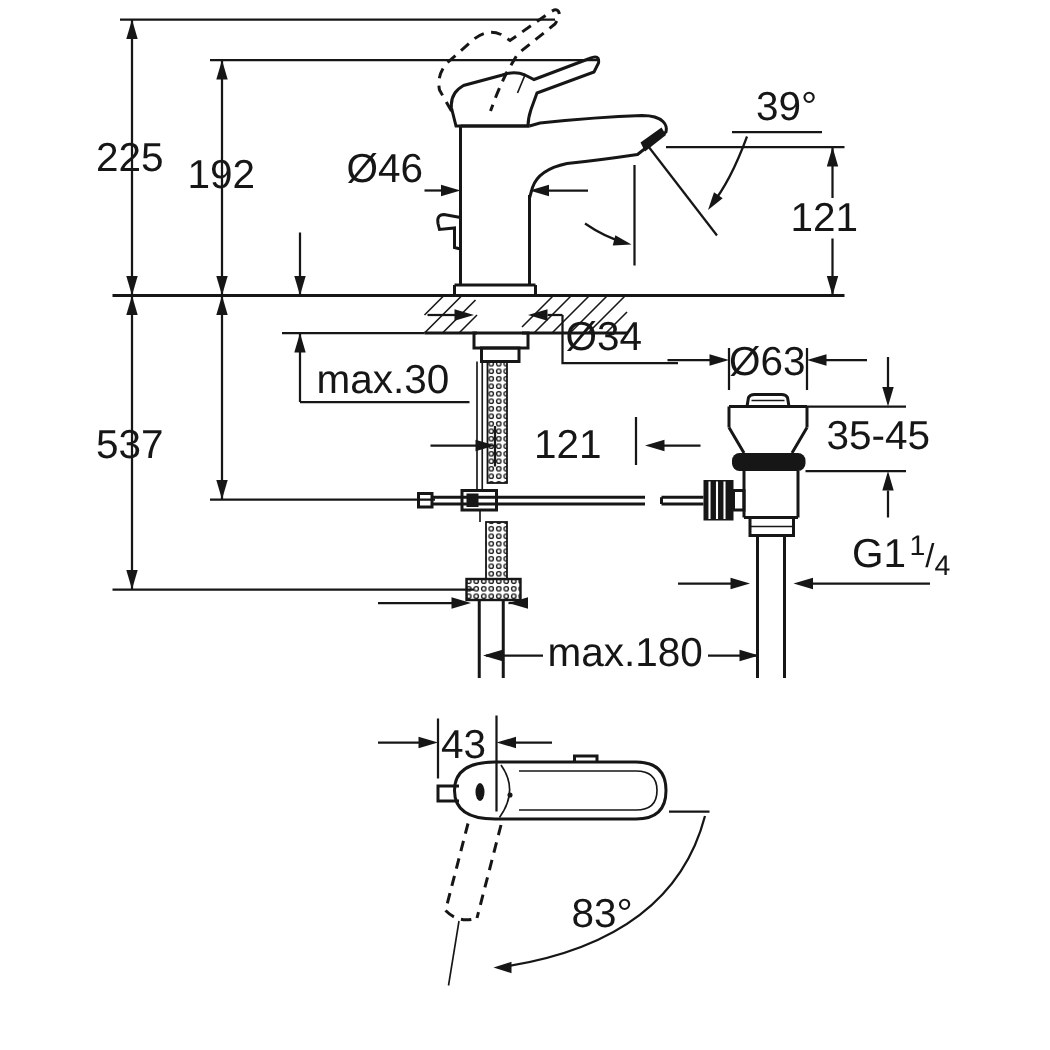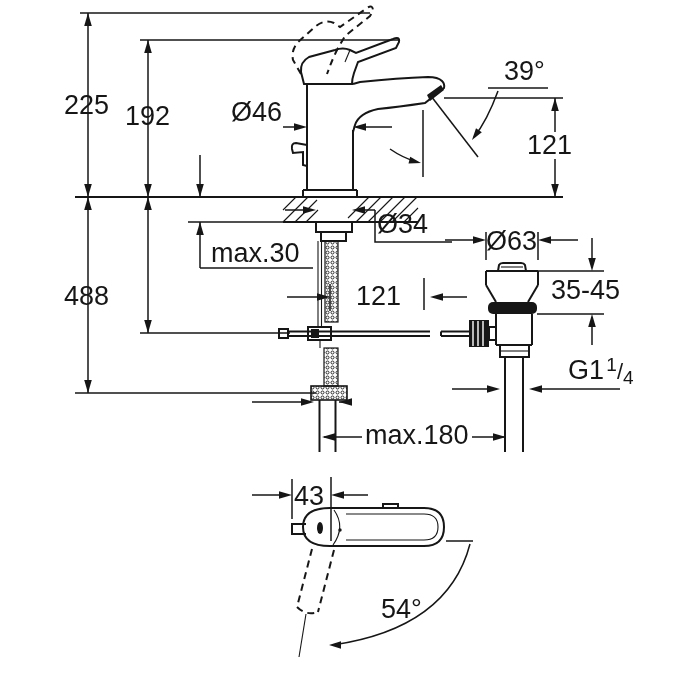--- a/index.html
+++ b/index.html
@@ -224,22 +224,22 @@
   </g>
 </svg>
 
 <div class="lbl" style="left:64px;top:92px;">225</div>
 <div class="lbl" style="left:125px;top:103px;">192</div>
 <div class="lbl" style="left:231px;top:99px;">Ø46</div>
 <div class="lbl" style="left:504px;top:58px;">39°</div>
 <div class="lbl bg" style="left:524px;top:132px;">121</div>
 <div class="lbl" style="left:377px;top:211px;">Ø34</div>
 <div class="lbl" style="left:211px;top:240px;">max.30</div>
-<div class="lbl" style="left:64px;top:283px;">488</div>
+<div class="lbl" style="left:64px;top:283px;">537</div>
 <div class="lbl" style="left:356px;top:283px;">121</div>
 <div class="lbl" style="left:486px;top:228px;">Ø63</div>
 <div class="lbl" style="left:551px;top:277px;">35-45</div>
 <div class="lbl frac" style="left:549px;top:351px;margin-left:19px;"><span class="pre">G1</span> <sup>1</sup><span class="sl">/</span><sub>4</sub></div>
 <div class="lbl bg" style="left:362px;top:422px;">max.180</div>
 <div class="lbl" style="left:294px;top:483px;">43</div>
-<div class="lbl" style="left:381px;top:596px;">54°</div>
+<div class="lbl" style="left:381px;top:596px;">83°</div>
 
 </div>
 
 </body></html>

